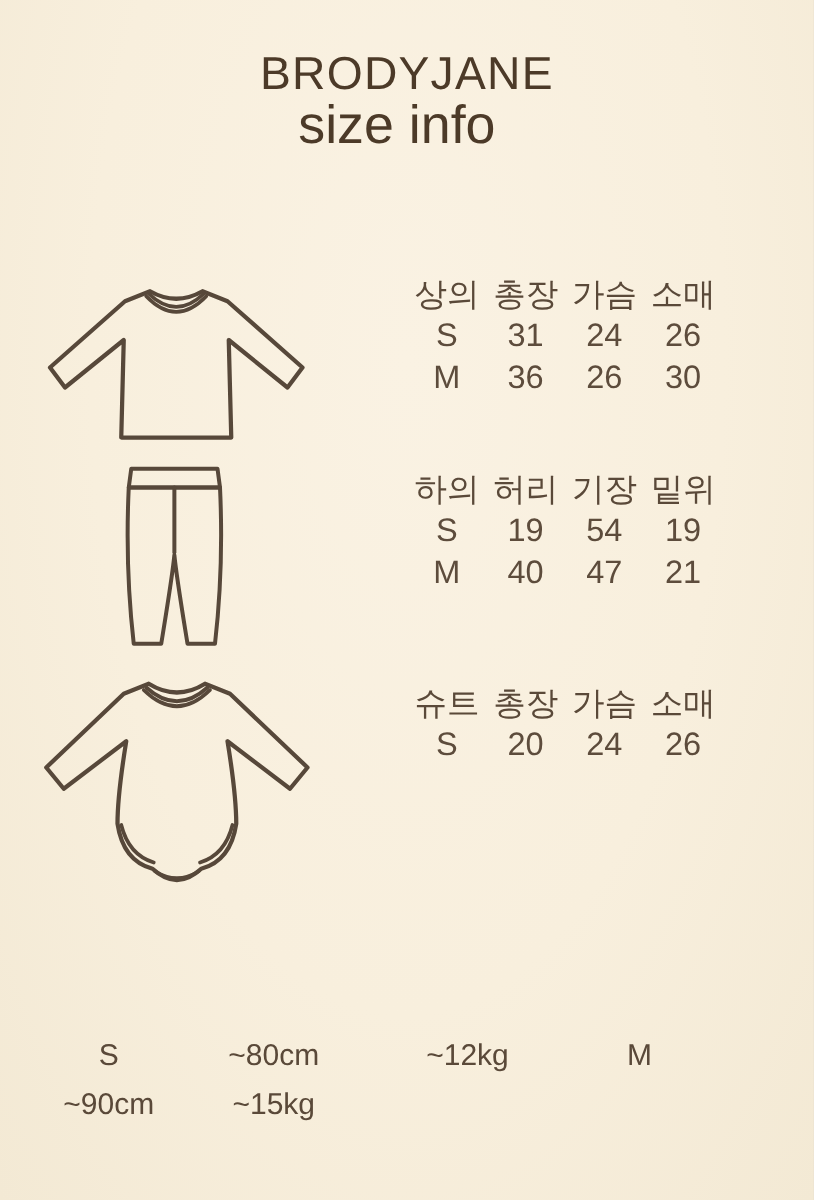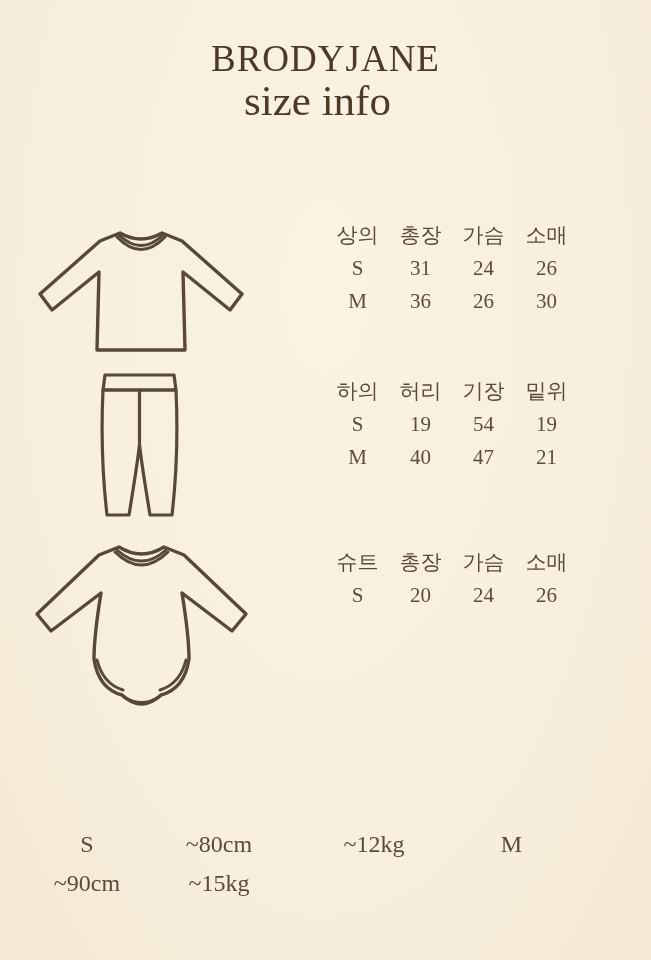--- a/index.html
+++ b/index.html
@@ -1,21 +1,21 @@
 <!DOCTYPE html>
 <html><head>
 <meta charset="utf-8">
 <style>
   html,body{margin:0;padding:0;background:#e8e0d0;}
   .page{
     position:relative;
     width:651px;height:960px;
     margin:0 auto;
     background:radial-gradient(ellipse at 50% 30%, #faf2e3 0%, #f8efdd 55%, #f3e9d4 100%);
-    font-family:Liberation Serif, serif;
+    font-family:Liberation Sans, sans-serif;
     color:#5d4c3c;
     overflow:hidden;
   }
   .brand{
     position:absolute;top:40px;left:0;right:0;
     text-align:center;font-size:37px;line-height:1;
     letter-spacing:1px;color:#4c3a28;
   }
   .subtitle{
     position:absolute;top:79px;left:0;right:16px;
@@ -23,21 +23,21 @@
     color:#4c3a28;
   }
   svg.illu{position:absolute;}
   svg.illu path{fill:none;stroke:#57483a;stroke-linejoin:round;stroke-linecap:round;}
   .mtable{
     position:absolute;left:326px;width:252px;
     display:grid;grid-template-columns:repeat(4,63px);
     justify-items:center;
   }
   .mtable span{
-    font-size:21px;line-height:33px;white-space:nowrap;text-align:right;
+    font-size:26px;line-height:33px;white-space:nowrap;text-align:right;
   }
   .mtable .hd{color:#5a4939;}
   .mtable .val{color:#5d4c3c;}
   .unit-note{
     position:absolute;left:326px;width:252px;top:636px;
     text-align:center;font-size:21px;color:#5a4939;
   }
   .fit-table{
     position:absolute;left:40px;top:828px;width:545px;
     display:grid;grid-template-columns:94px 170px 140px 135px;

